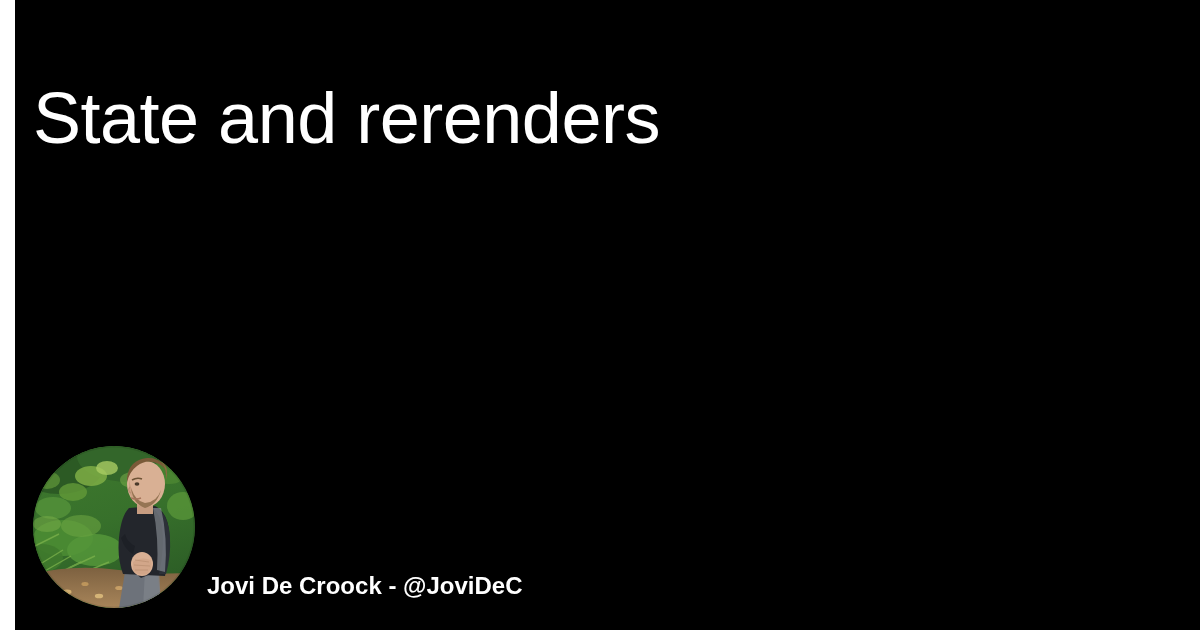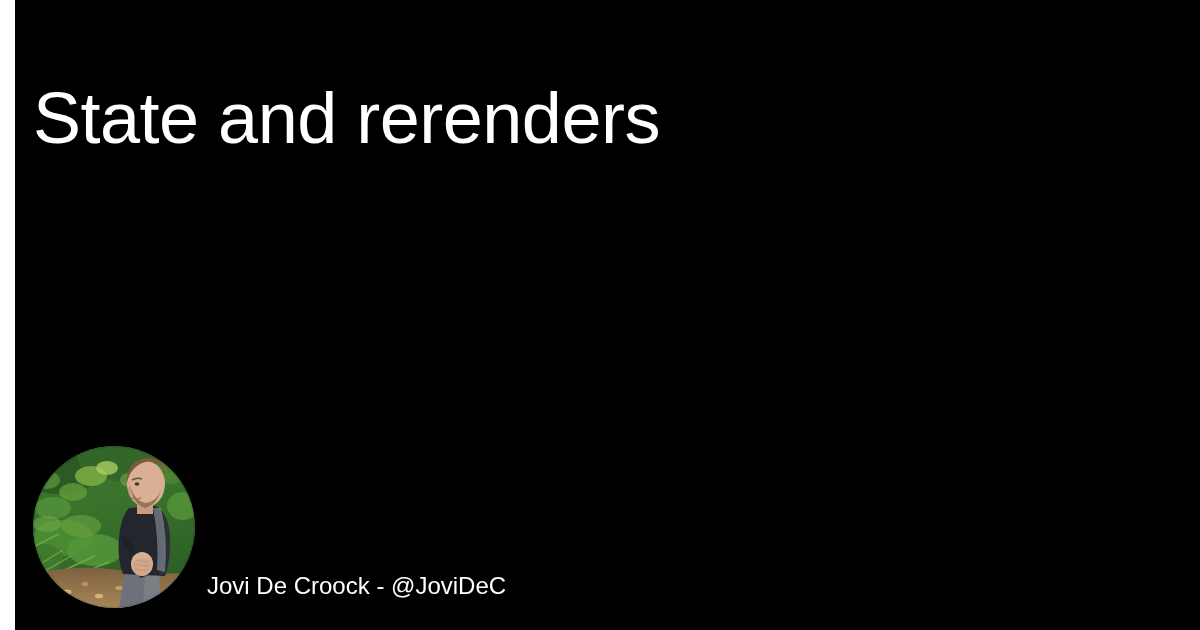--- a/index.html
+++ b/index.html
@@ -70,21 +70,21 @@
     background: #2f5d2a;
   }
   #avatar svg {
     display: block;
     width: 162px;
     height: 162px;
   }
 
   #author-name {
     font-size: 24px;
-    font-weight: 400;
+    font-weight: 700;
     color: #ffffff;
     text-shadow: 0 2px 3px rgba(0, 0, 0, 0.16);
     margin-left: 12px;
     margin-bottom: 8px;
     white-space: nowrap;
   }
 </style>
 </head>
 <body>
 

